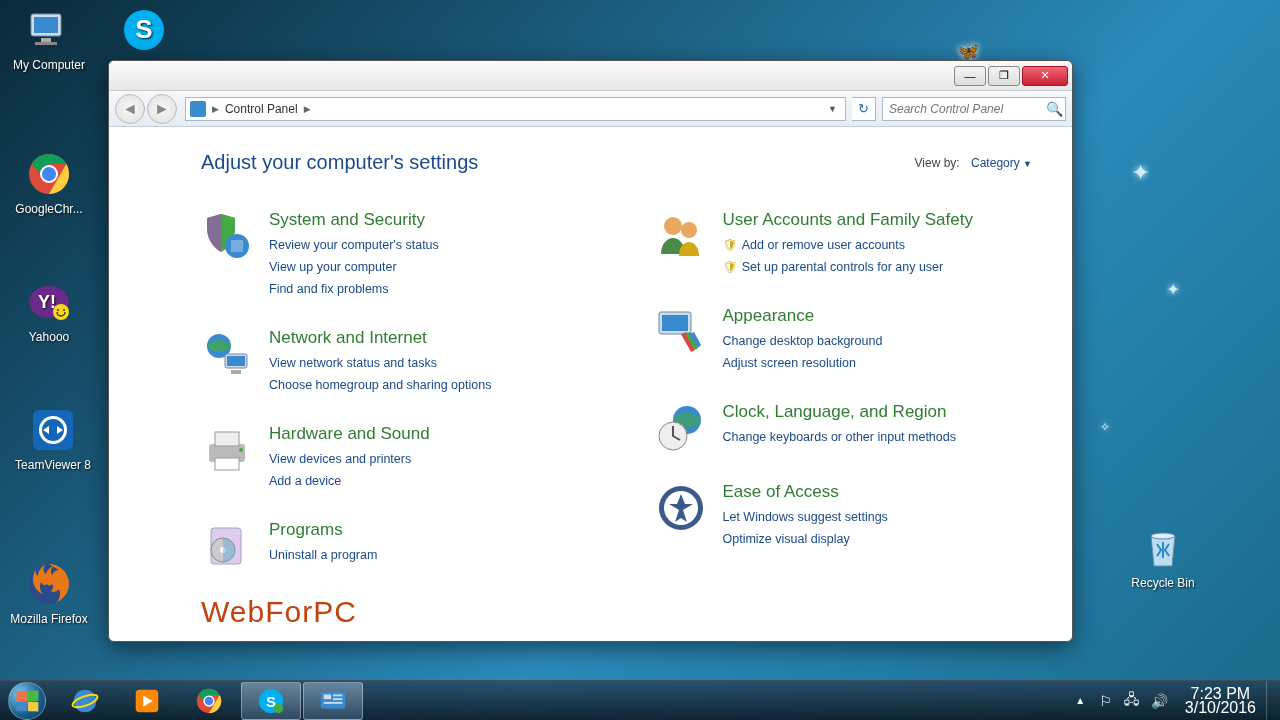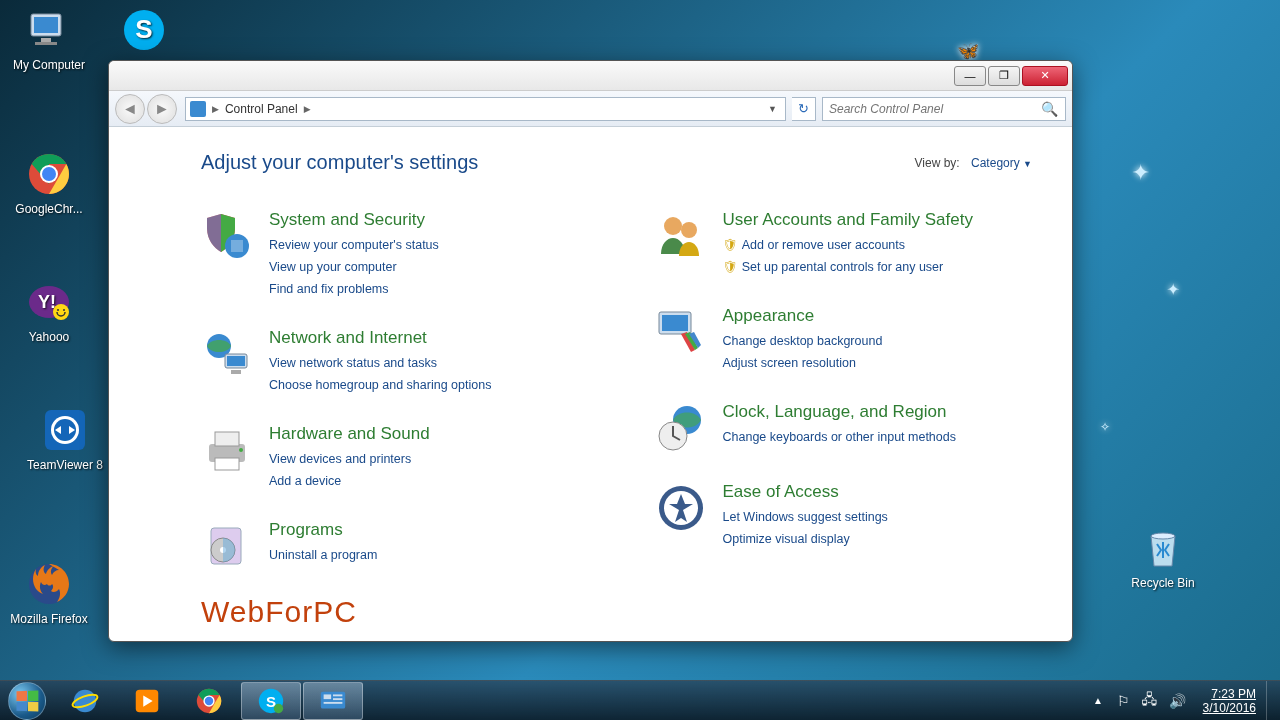--- a/index.html
+++ b/index.html
@@ -48,21 +48,21 @@
 }
 .address .crumb { color: #333; padding: 0 4px; cursor: pointer; }
 .address .sep { color: #666; font-size: 9px; padding: 0 2px; }
 .address .drop { margin-left: auto; color: #555; font-size: 9px; padding: 0 4px; cursor: pointer; }
 .refresh-btn {
   width: 24px; height: 24px; border: 1px solid #a8b8c8; border-left: none;
   background: #fff; display: flex; align-items: center; justify-content: center;
   color: #2a6ab8; font-size: 13px; cursor: pointer;
 }
 .search {
-  width: 244px; height: 24px; border: 1px solid #a8b8c8; background: #fff;
+  width: 184px; height: 24px; border: 1px solid #a8b8c8; background: #fff;
   margin-left: 6px; display: flex; align-items: center; padding: 0 6px;
 }
 .search input { flex: 1; border: none; outline: none; font-size: 12px; font-style: italic; color: #888; }
 .search .mag { color: #2a6ab8; font-size: 14px; }
 .content { padding: 24px 40px 10px 92px; height: 510px; overflow: hidden; position: relative; }
 .content-head { display: flex; justify-content: space-between; align-items: center; margin-bottom: 36px; }
 .content-head h1 { color: #1a4a8a; font-weight: 400; font-size: 20px; }
 .viewby { font-size: 12px; color: #444; }
 .viewby a { color: #1a4a8a; text-decoration: none; margin-left: 8px; }
 .columns { display: flex; gap: 76px; }
@@ -101,21 +101,21 @@
   border: 1px solid transparent; border-radius: 3px; cursor: pointer;
 }
 .task-item.active {
   background: linear-gradient(rgba(200,220,240,.4), rgba(120,160,200,.3));
   border-color: rgba(255,255,255,.35);
 }
 .task-item svg, .task-item .ti-icon { width: 30px; height: 30px; }
 .tray { margin-left: auto; display: flex; align-items: center; height: 100%; color: #fff; }
 .tray-icon { padding: 0 6px; font-size: 14px; cursor: pointer; }
 .tray-arrow { padding: 0 8px; font-size: 10px; cursor: pointer; }
-.clock { text-align: right; font-size: 12px; line-height: 14px; padding: 0 10px; cursor: pointer; text-decoration: underline; }
+.clock { text-align: center; font-size: 16px; line-height: 14px; padding: 0 10px; cursor: pointer; }
 .show-desk { width: 14px; height: 40px; border-left: 1px solid rgba(255,255,255,.25); cursor: pointer; }
 
 .sparkle { position: absolute; color: #cef; text-shadow: 0 0 6px #fff; pointer-events: none; }
 </style>
 </head>
 <body>
 
 <span class="sparkle" style="top:160px;right:130px;font-size:22px">✦</span>
 <span class="sparkle" style="top:280px;right:100px;font-size:16px">✦</span>
 <span class="sparkle" style="top:420px;right:170px;font-size:12px">✧</span>
@@ -165,21 +165,21 @@
           <text x="22" y="30" font-size="18" font-weight="bold" fill="#fff" text-anchor="middle">Y!</text>
           <circle cx="36" cy="34" r="8" fill="#ffd814"></circle>
           <path d="M32 34a4 4 0 008 0" stroke="#333" fill="none" stroke-width="1.5"></path>
           <circle cx="33" cy="32" r="1" fill="#333"></circle>
           <circle cx="39" cy="32" r="1" fill="#333"></circle>
         </svg>
     </div>
     <span>Yahooo</span>
   </div>
 
-  <div class="desktop-icon" style="top:406px;left:26px">
+  <div class="desktop-icon" style="top:406px;left:14px">
     <div class="ico">
       <svg viewBox="0 0 48 48">
           <rect x="4" y="4" width="40" height="40" rx="6" fill="#1466b8"></rect>
           <circle cx="24" cy="24" r="14" fill="#fff"></circle>
           <circle cx="24" cy="24" r="11" fill="#1466b8"></circle>
           <path d="M14 24l6-4v8zM34 24l-6-4v8z" fill="#fff"></path>
         </svg>
     </div>
     <span>TeamViewer 8</span>
   </div>

